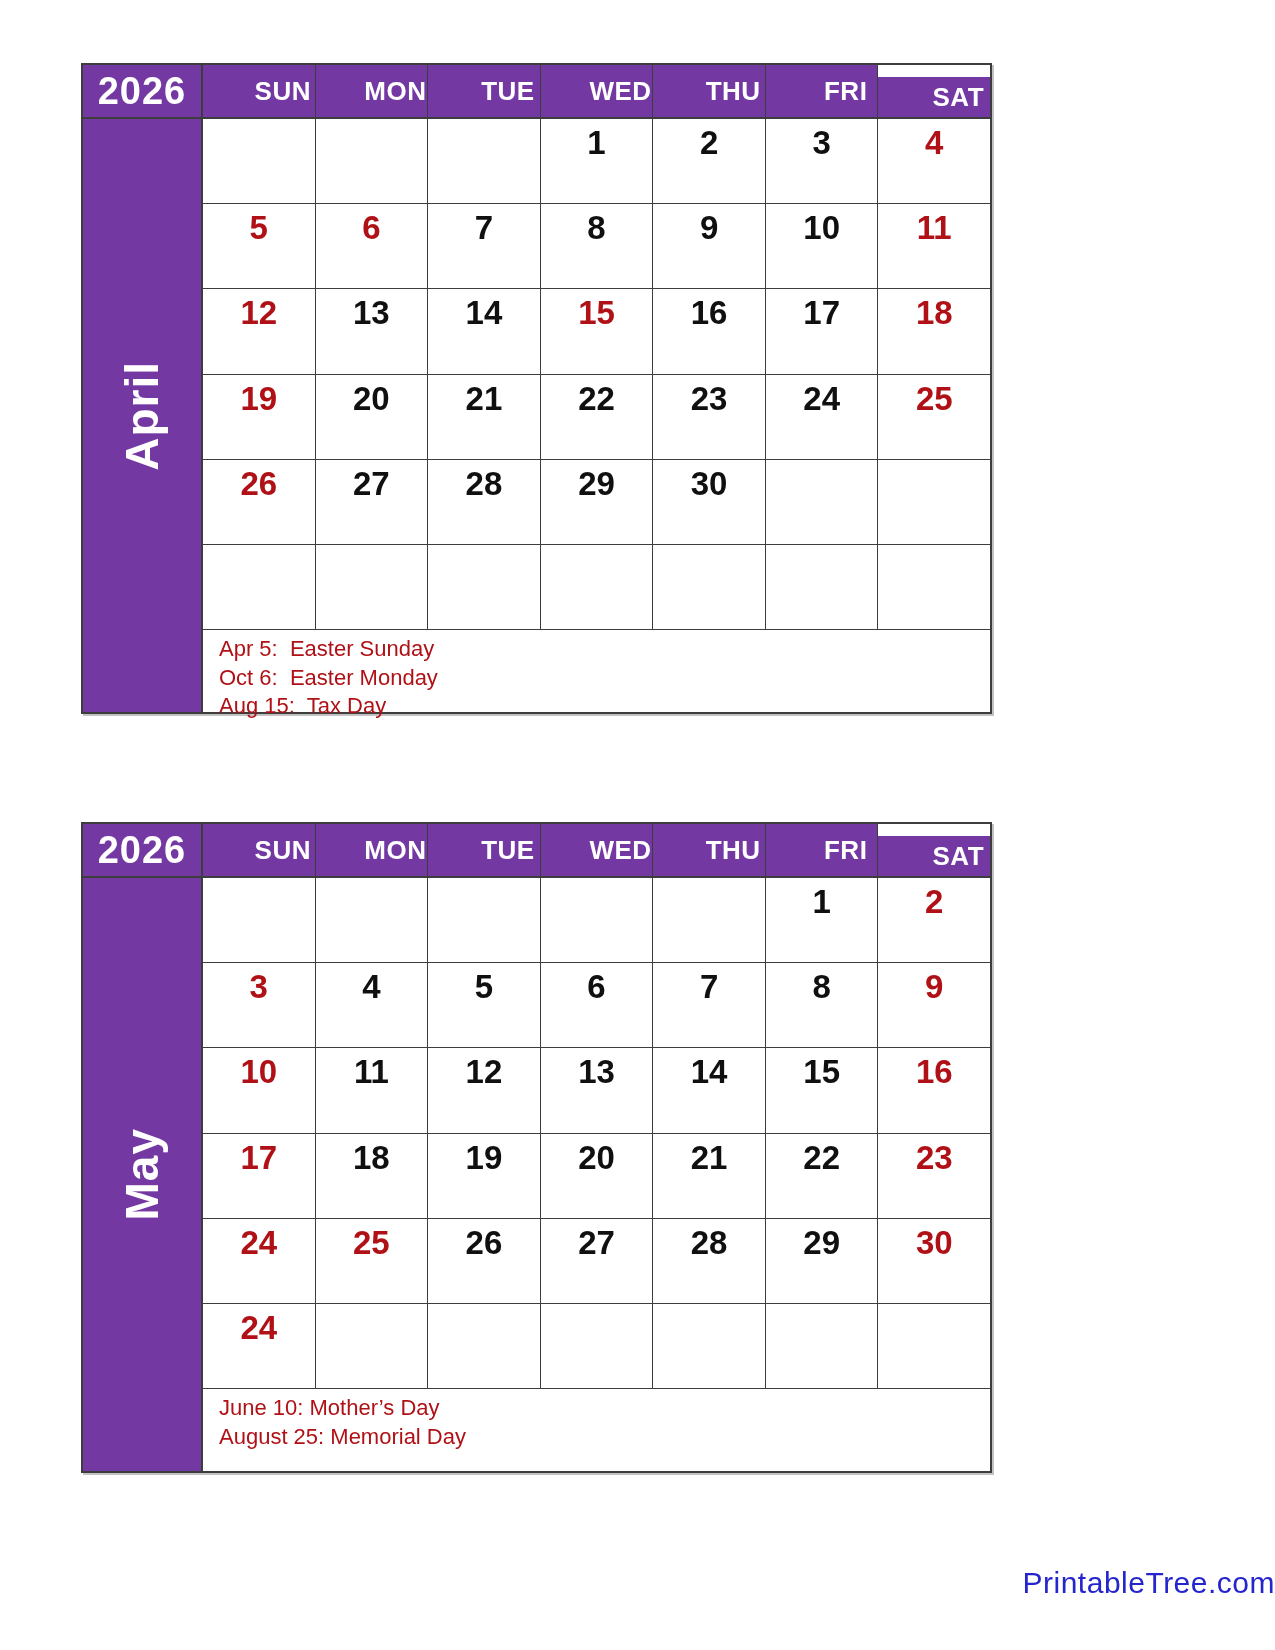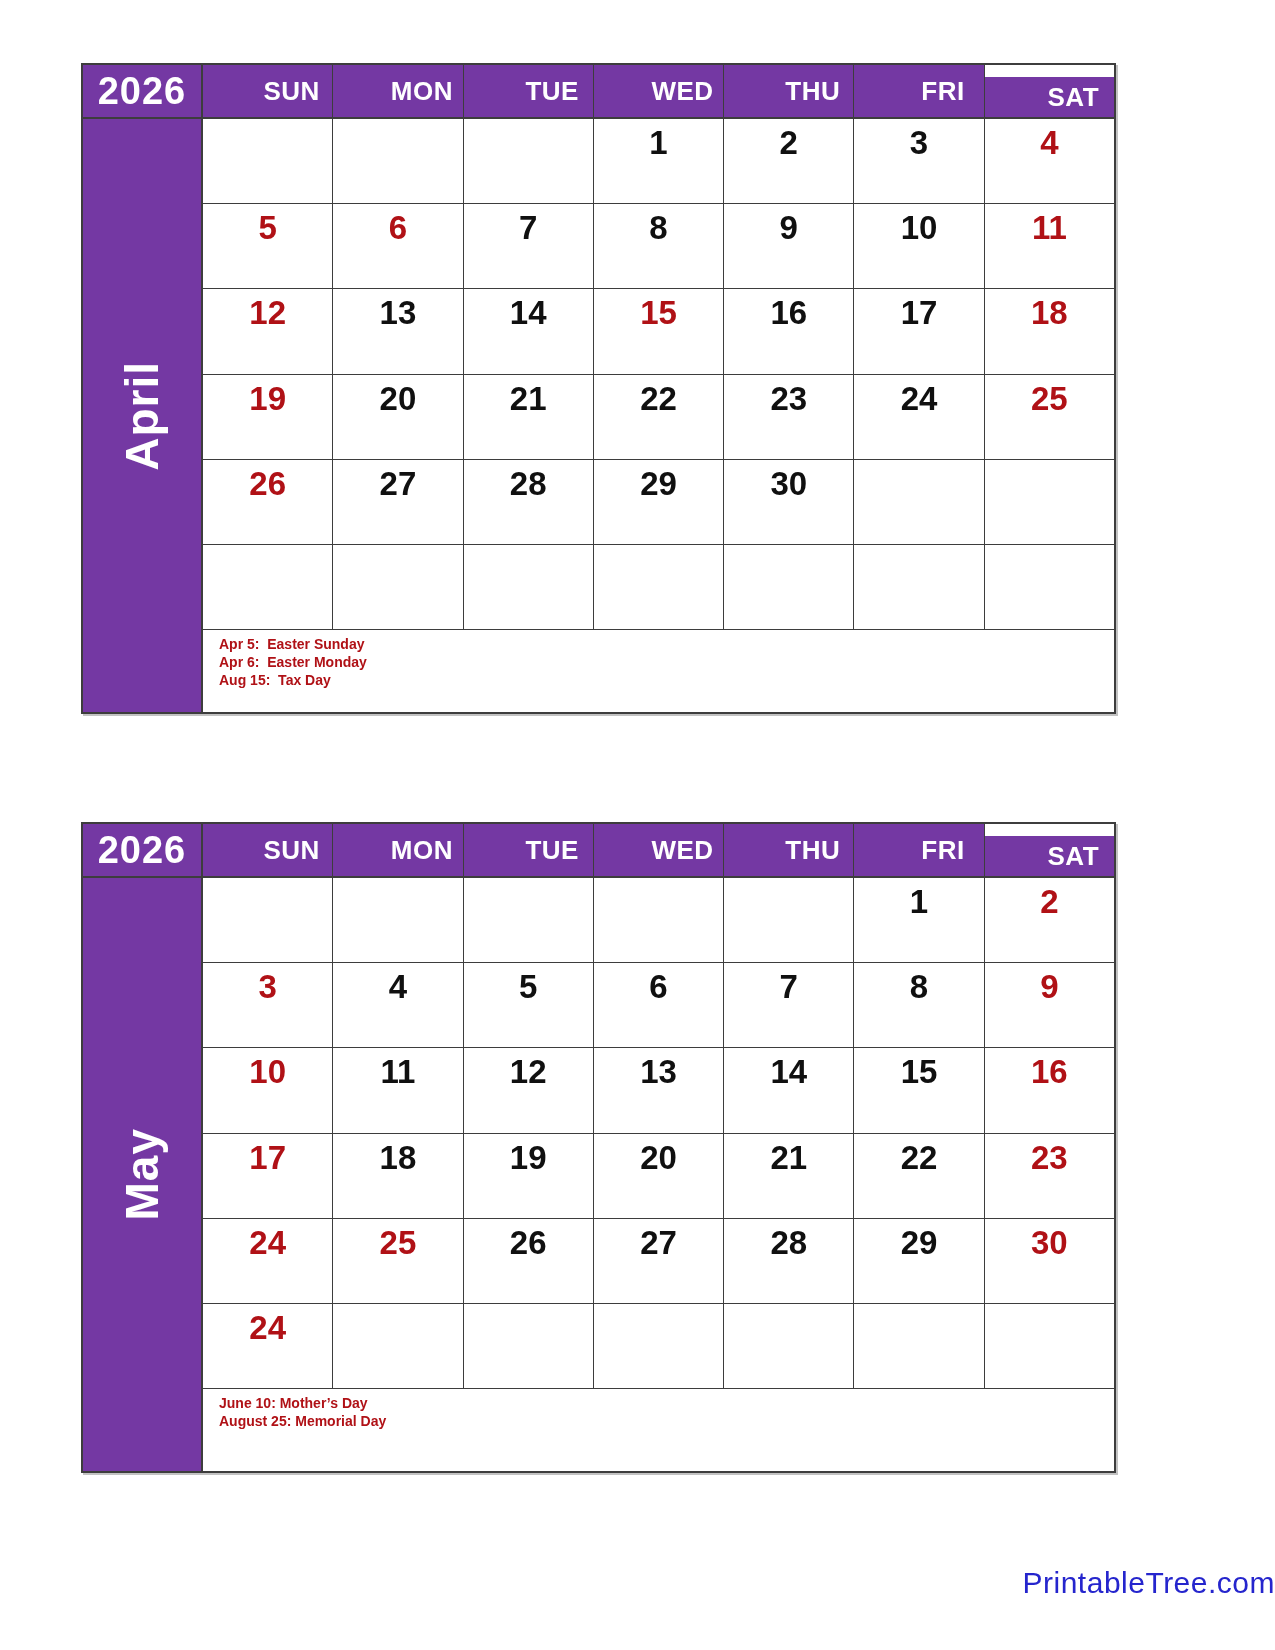--- a/index.html
+++ b/index.html
@@ -2,21 +2,21 @@
 <html style="--purple: #7438A3; --red: #B01116;"><head>
 <meta charset="utf-8">
 <style>
   html,body{margin:0;padding:0;background:#ffffff;}
   body{
     width:1275px;height:1650px;position:relative;
     font-family:"Liberation Sans", sans-serif;
     -webkit-font-smoothing:antialiased;
   }
   .calendar{
-    position:absolute;left:81px;width:1035px;height:651px;
+    position:absolute;left:81px;width:911px;height:651px;
     border:2px solid #3d3d3d;box-sizing:border-box;
     background:#ffffff;
     box-shadow:2px 2px 0 rgba(120,120,120,.45);
   }
   .cal-april{top:63px;}
   .cal-may{top:822px;}
   .cal-header{
     display:flex;height:54px;box-sizing:border-box;
     border-bottom:2px solid #3d3d3d;
   }
@@ -53,21 +53,21 @@
     text-align:center;padding-top:5px;
     font-weight:700;font-size:33px;color:#101010;
   }
   .date-cell:last-child{border-right:none;}
   .date-cell.red{color:var(--red);}
   .holiday-area{
     height:82px;flex:0 0 82px;box-sizing:border-box;
     padding:5px 0 0 16px;
   }
   .holiday-line{
-    color:var(--red);font-weight:700;font-size:14px;
+    color:var(--red);font-weight:400;font-size:22px;
     line-height:1.3;white-space:pre-wrap;
   }
   .footer{
     position:absolute;left:0;top:1566px;width:1275px;
     text-align:right;
   }
   .footer a{
     color:#2525cd;font-size:30px;text-decoration:none;
     letter-spacing:.5px;
   }
@@ -137,21 +137,21 @@
             <div class="date-cell"></div>
             <div class="date-cell"></div>
             <div class="date-cell"></div>
             <div class="date-cell"></div>
             <div class="date-cell"></div>
             <div class="date-cell"></div>
             <div class="date-cell"></div>
           </div></div>
       <div class="holiday-area">
           <div class="holiday-line">Apr 5:  Easter Sunday</div>
-          <div class="holiday-line">Apr 6:  Easter Monday</div>
+          <div class="holiday-line">Oct 6:  Easter Monday</div>
           <div class="holiday-line">Aug 15:  Tax Day</div>
         </div>
     </div>
   </div>
 </div>
 
 <div class="calendar cal-may">
   <div class="cal-header">
     <div class="year-cell">2026</div>
     <div class="day-headers">

